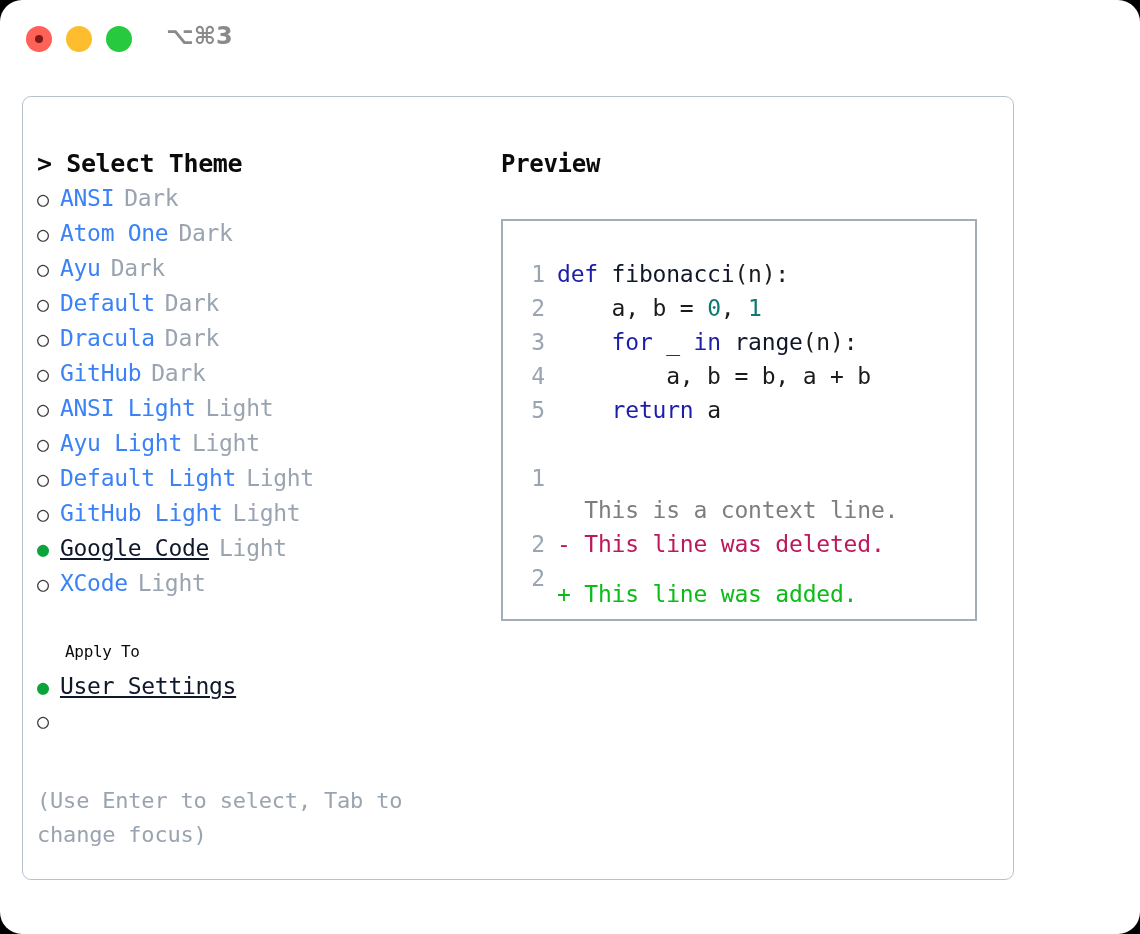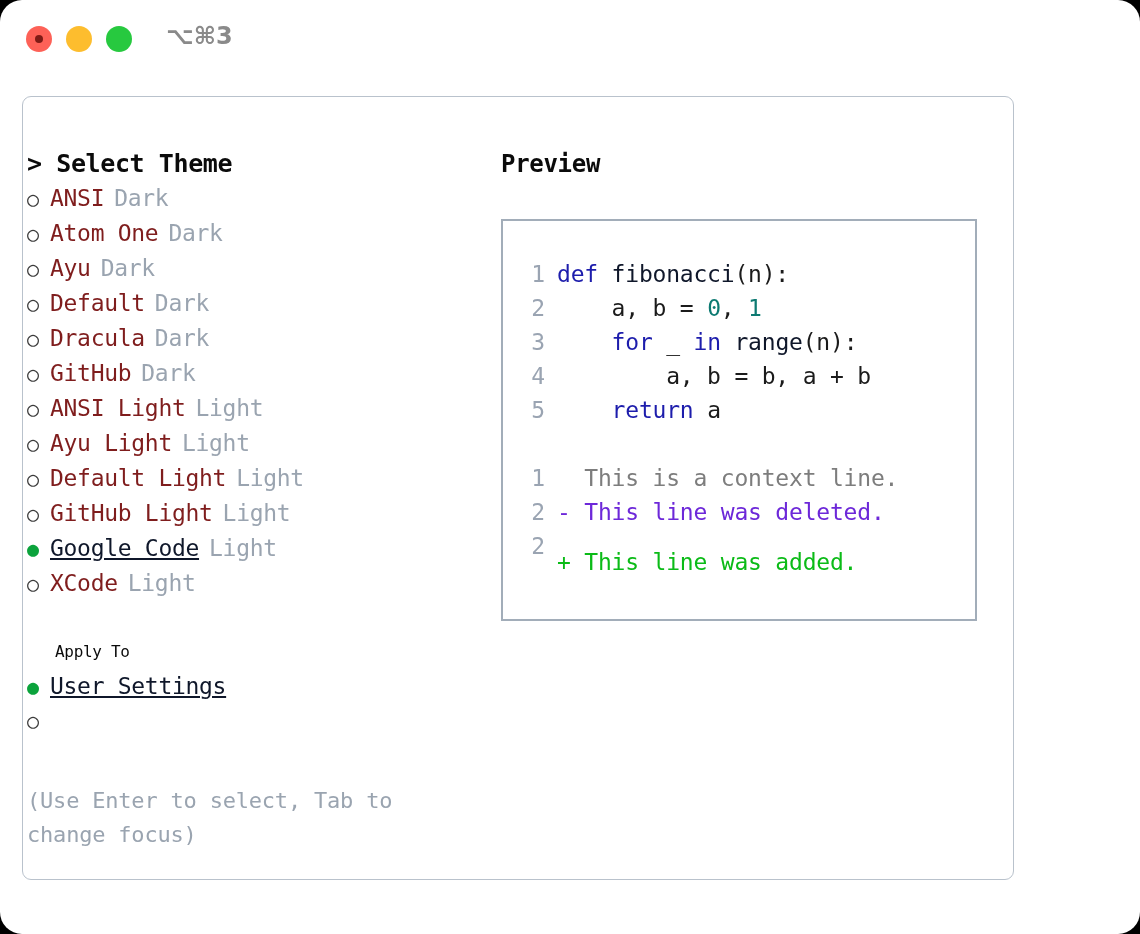--- a/index.html
+++ b/index.html
@@ -72,21 +72,21 @@
     height: 784px;
     border: 1.5px solid #b9c2cc;
     border-radius: 9px;
     box-sizing: border-box;
     background: #ffffff;
   }
 
   
   .left-col {
     position: absolute;
-    left: 4px; top: 50px;
+    left: 14px; top: 50px;
     width: 450px;
   }
 
   .section-header {
     font-size: 25px;
     font-weight: 700;
     color: #0b0b0b;
     line-height: 34px;
     white-space: pre;
     letter-spacing: -0.4px;
@@ -101,21 +101,21 @@
     letter-spacing: -0.3px;
   }
   .bullet {
     display: inline-block;
     width: 23px;
     flex: 0 0 23px;
     font-size: 20px;
     color: #3b3b3b;
   }
   .bullet.sel { color: #0ba33c; }
-  .opt-label { color: #7f1d1d; }
+  .opt-label { color: #3b82f6; }
   .opt-row.selected .opt-label { color: #0f172a; text-decoration: underline; }
   .opt-tag {
     color: #9aa4b0;
     padding-left: 10px;
   }
 
   .subheader {
     font-size: 16px;
     color: #0b0b0b;
     line-height: 34px;
@@ -172,22 +172,22 @@
     padding-right: 12px;
   }
   .code-text { color: #1b1b1b; }
 
   .tok-kw   { color: #1d1dac; }
   .tok-fn   { color: #0f172a; }
   .tok-num  { color: #0d7a72; }
   .tok-plain{ color: #1b1b1b; }
 
   .diff-gap { height: 34px; }
-  .diff-ctx { color: #7d7d7d; }
-  .diff-del { color: #6d28d9; }
+  .diff-ctx { color: #7d7d7d; margin-top: 32px; }
+  .diff-del { color: #be185d; }
   .diff-add { color: #0bbb17; margin-top: 16px; }
 </style>
 </head>
 <body>
 
 <div class="window">
 
   <div class="titlebar">
     <div class="lights">
       <div class="light red"></div>

